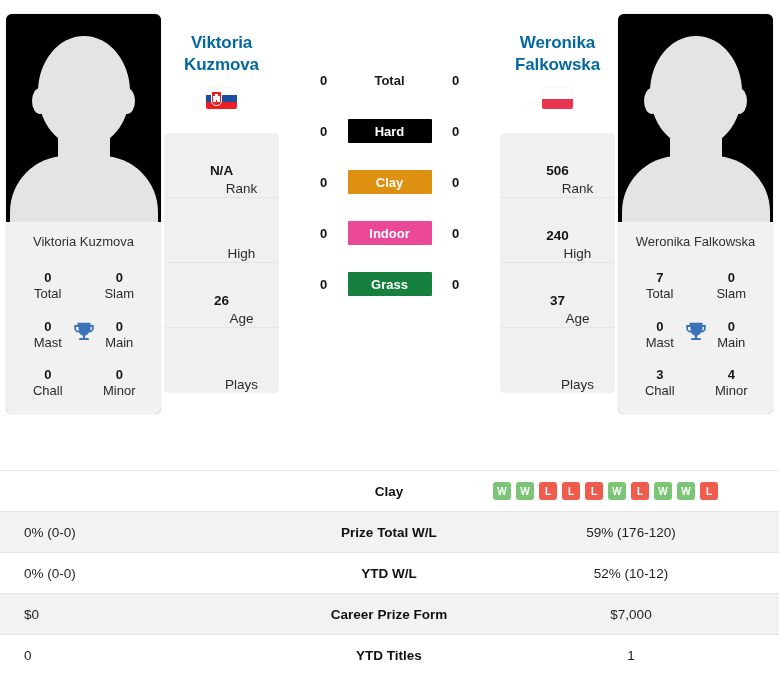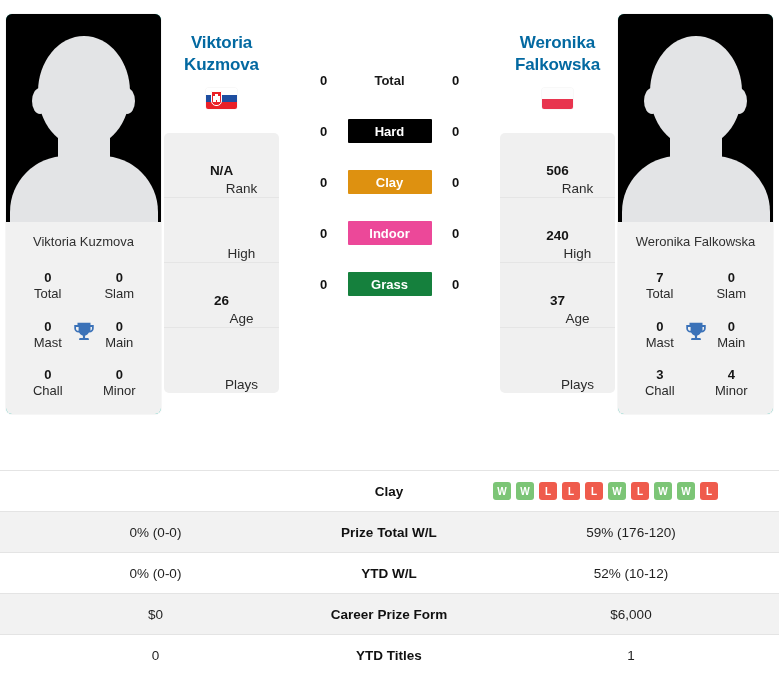--- a/index.html
+++ b/index.html
@@ -218,21 +218,21 @@
     table-layout: fixed;
   }
   .stats-table tr { border-top: 1px solid #e4e4e4; }
   .stats-table td {
     height: 41px;
     vertical-align: middle;
     font-size: 13.5px;
     color: #1f1f1f;
     padding: 0 8px;
   }
-  .stats-table .c-left  { width: 295px; text-align: center; padding-left: 24px; }
+  .stats-table .c-left  { width: 295px; text-align: left; padding-left: 24px; }
   .stats-table .c-mid   { width: 188px; text-align: center; font-weight: 700; color: #111111; }
   .stats-table .c-right { width: 296px; text-align: center; }
   .row-shaded { background: #f2f2f2; }
 
   .form-cells {
     display: flex;
     gap: 5px;
     justify-content: flex-start;
     padding-left: 2px;
   }
@@ -450,21 +450,21 @@
         <td class="c-right">59% (176-120)</td>
       </tr>
       <tr>
         <td class="c-left">0% (0-0)</td>
         <td class="c-mid">YTD W/L</td>
         <td class="c-right">52% (10-12)</td>
       </tr>
       <tr class="row-shaded">
         <td class="c-left">$0</td>
         <td class="c-mid">Career Prize Form</td>
-        <td class="c-right">$6,000</td>
+        <td class="c-right">$7,000</td>
       </tr>
       <tr>
         <td class="c-left">0</td>
         <td class="c-mid">YTD Titles</td>
         <td class="c-right">1</td>
       </tr>
     </tbody>
   </table>
 
 </div>

